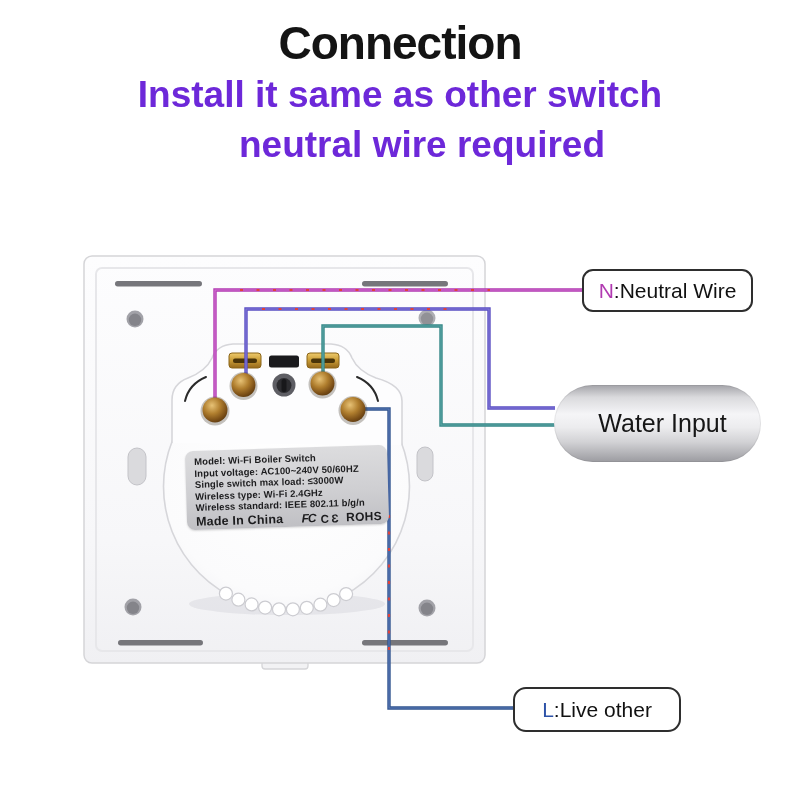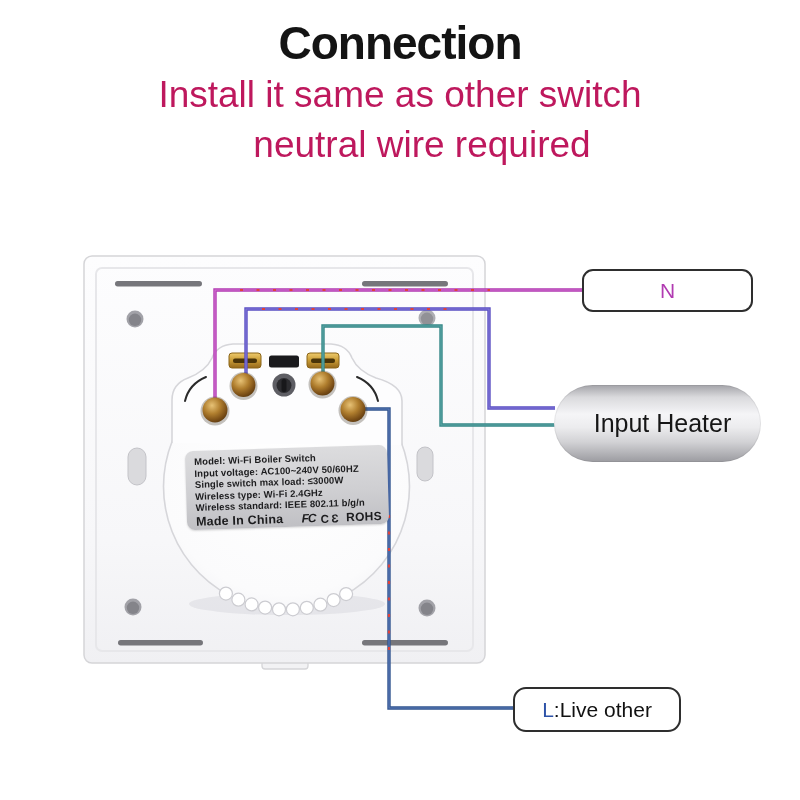--- a/index.html
+++ b/index.html
@@ -1,21 +1,21 @@
 <!DOCTYPE html>
 <html><head>
 <meta charset="utf-8">
 <style>
   html,body{margin:0;padding:0;background:#ffffff;}
   #canvas{position:relative;width:800px;height:800px;background:#ffffff;overflow:hidden;
           font-family:"Liberation Sans", sans-serif;}
   
   .header{position:absolute;left:0;top:16px;width:800px;text-align:center;z-index:3;}
   .title{font-size:46px;font-weight:700;color:#141414;letter-spacing:-1px;line-height:54px;}
-  .subtitle{font-size:37px;font-weight:400;color:#be185d;letter-spacing:0px;line-height:50px;}
+  .subtitle{font-size:37px;font-weight:700;color:#6d28d9;letter-spacing:0px;line-height:50px;}
   .subtitle.shift{transform:translateX(22px);}
   
   #diagram-svg{position:absolute;left:0;top:0;z-index:1;}
   
   .sticker{position:absolute;left:186px;top:448px;width:202px;height:79px;z-index:2;
            background:linear-gradient(180deg,#dcdcde 0%,#cfcfd2 55%,#c0c0c4 100%);
            border-radius:8px;transform:rotate(-1.8deg);
            box-shadow:0 1px 2px rgba(0,0,0,0.15);
            padding:5px 7px 4px 9px;box-sizing:border-box;color:#1c1c1e;}
   .sticker .ln{font-size:9.5px;font-weight:700;line-height:11.6px;white-space:nowrap;letter-spacing:0.1px;}
@@ -187,24 +187,25 @@
       <span class="certs">
         <span class="cert-fcc">FC</span>
         <span class="cert-ce">CƐ</span>
         <span class="cert-rohs">ROHS</span>
       </span>
     </div>
   </div>
 
   <div class="callout callout-n">
     <span class="prefix-n">N</span>
+      <span>:Neutral Wire</span>
   </div>
 
   <div class="heater">
-    <span>Input Heater</span>
+    <span>Water Input</span>
   </div>
 
   <div class="callout callout-l">
     <span class="prefix-l">L</span>
       <span>:Live other</span>
   </div>
 
 </div>
 
 </body></html>

